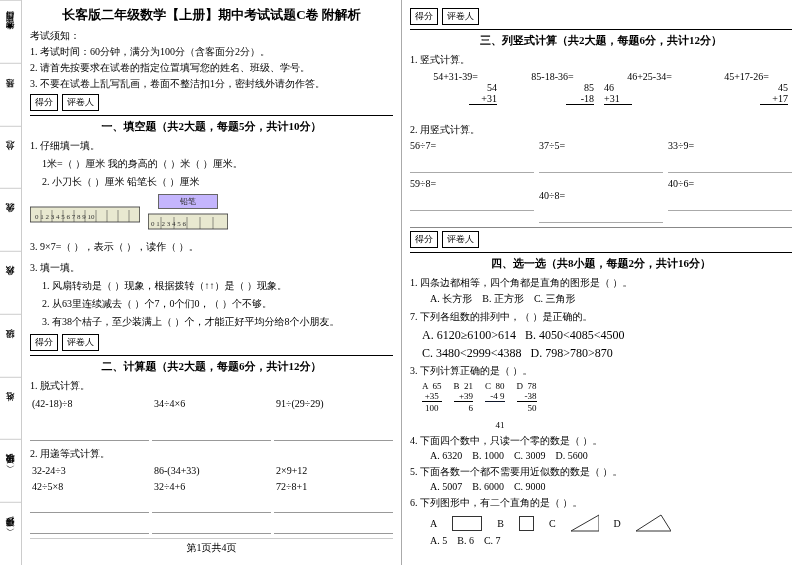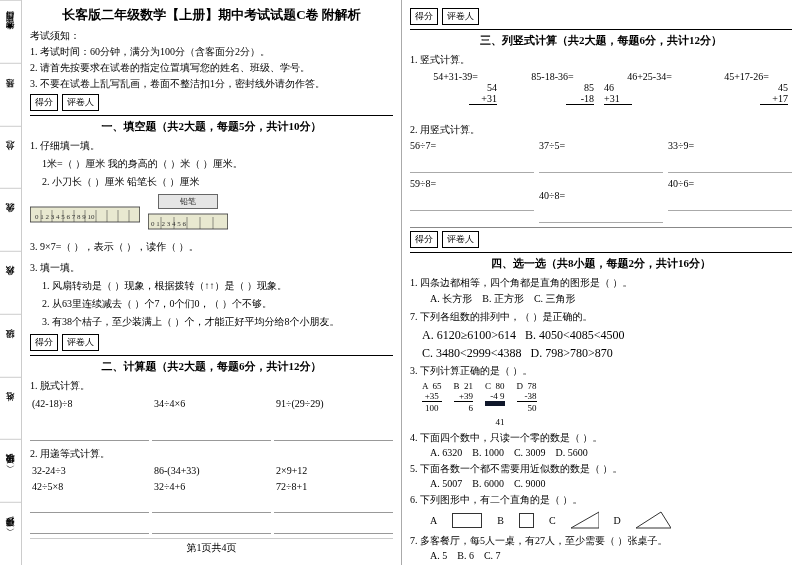--- a/index.html
+++ b/index.html
@@ -100,21 +100,21 @@
     .ruler-img {
       display: flex;
       gap: 8px;
       margin: 4px 0;
       align-items: center;
     }
     .pencil-box {
       width: 60px;
       height: 15px;
       border: 1px solid #666;
-      background: #e5e5e5;
+      background: #c4b5fd;
       display: flex;
       align-items: center;
       justify-content: center;
       font-size: 8px;
       position: relative;
     }
     .math-grid {
       display: grid;
       grid-template-columns: 1fr 1fr 1fr;
       gap: 3px;
@@ -402,21 +402,21 @@
               <div style="border-top:1px solid #000;padding-top:1px;">100</div>
             </div>
             <div style="font-size:9px;text-align:right;">
               <div>B &nbsp;21</div>
               <div>+39</div>
               <div style="border-top:1px solid #000;padding-top:1px;">6</div>
             </div>
             <div style="font-size:9px;text-align:right;">
               <div>C &nbsp;80</div>
               <div>-4 9</div>
-              <div style="border-top:5px solid #0f172a;padding-top:11px;">41</div>
+              <div style="border-top:1px solid #0f172a;padding-top:18px;">41</div>
             </div>
             <div style="font-size:9px;text-align:right;">
               <div>D &nbsp;78</div>
               <div>-38</div>
               <div style="border-top:1px solid #000;padding-top:1px;">50</div>
             </div>
           </div>
 
           <div class="q-line">4. 下面四个数中，只读一个零的数是（  ）。</div>
           <div class="choice-options">
@@ -442,21 +442,20 @@
             <span style="font-size:10px;">C</span>
             <svg width="28" height="20">
               <polygon points="0,18 28,18 28,2" fill="none" stroke="#333" stroke-width="1"></polygon>
             </svg>
             <span style="font-size:10px;">D</span>
             <svg width="35" height="20">
               <polygon points="0,18 35,18 25,2" fill="none" stroke="#333" stroke-width="1"></polygon>
             </svg>
           </div>
 
-          <div class="q-line">7. 多客餐厅，每5人一桌，有27人，至少需要（  ）张桌子。</div>
           <div class="choice-options">
             <span>A. 5</span>
             <span>B. 6</span>
             <span>C. 7</span>
           </div>
         </div>
       </div>
     </div>
   </div>
 </div>

